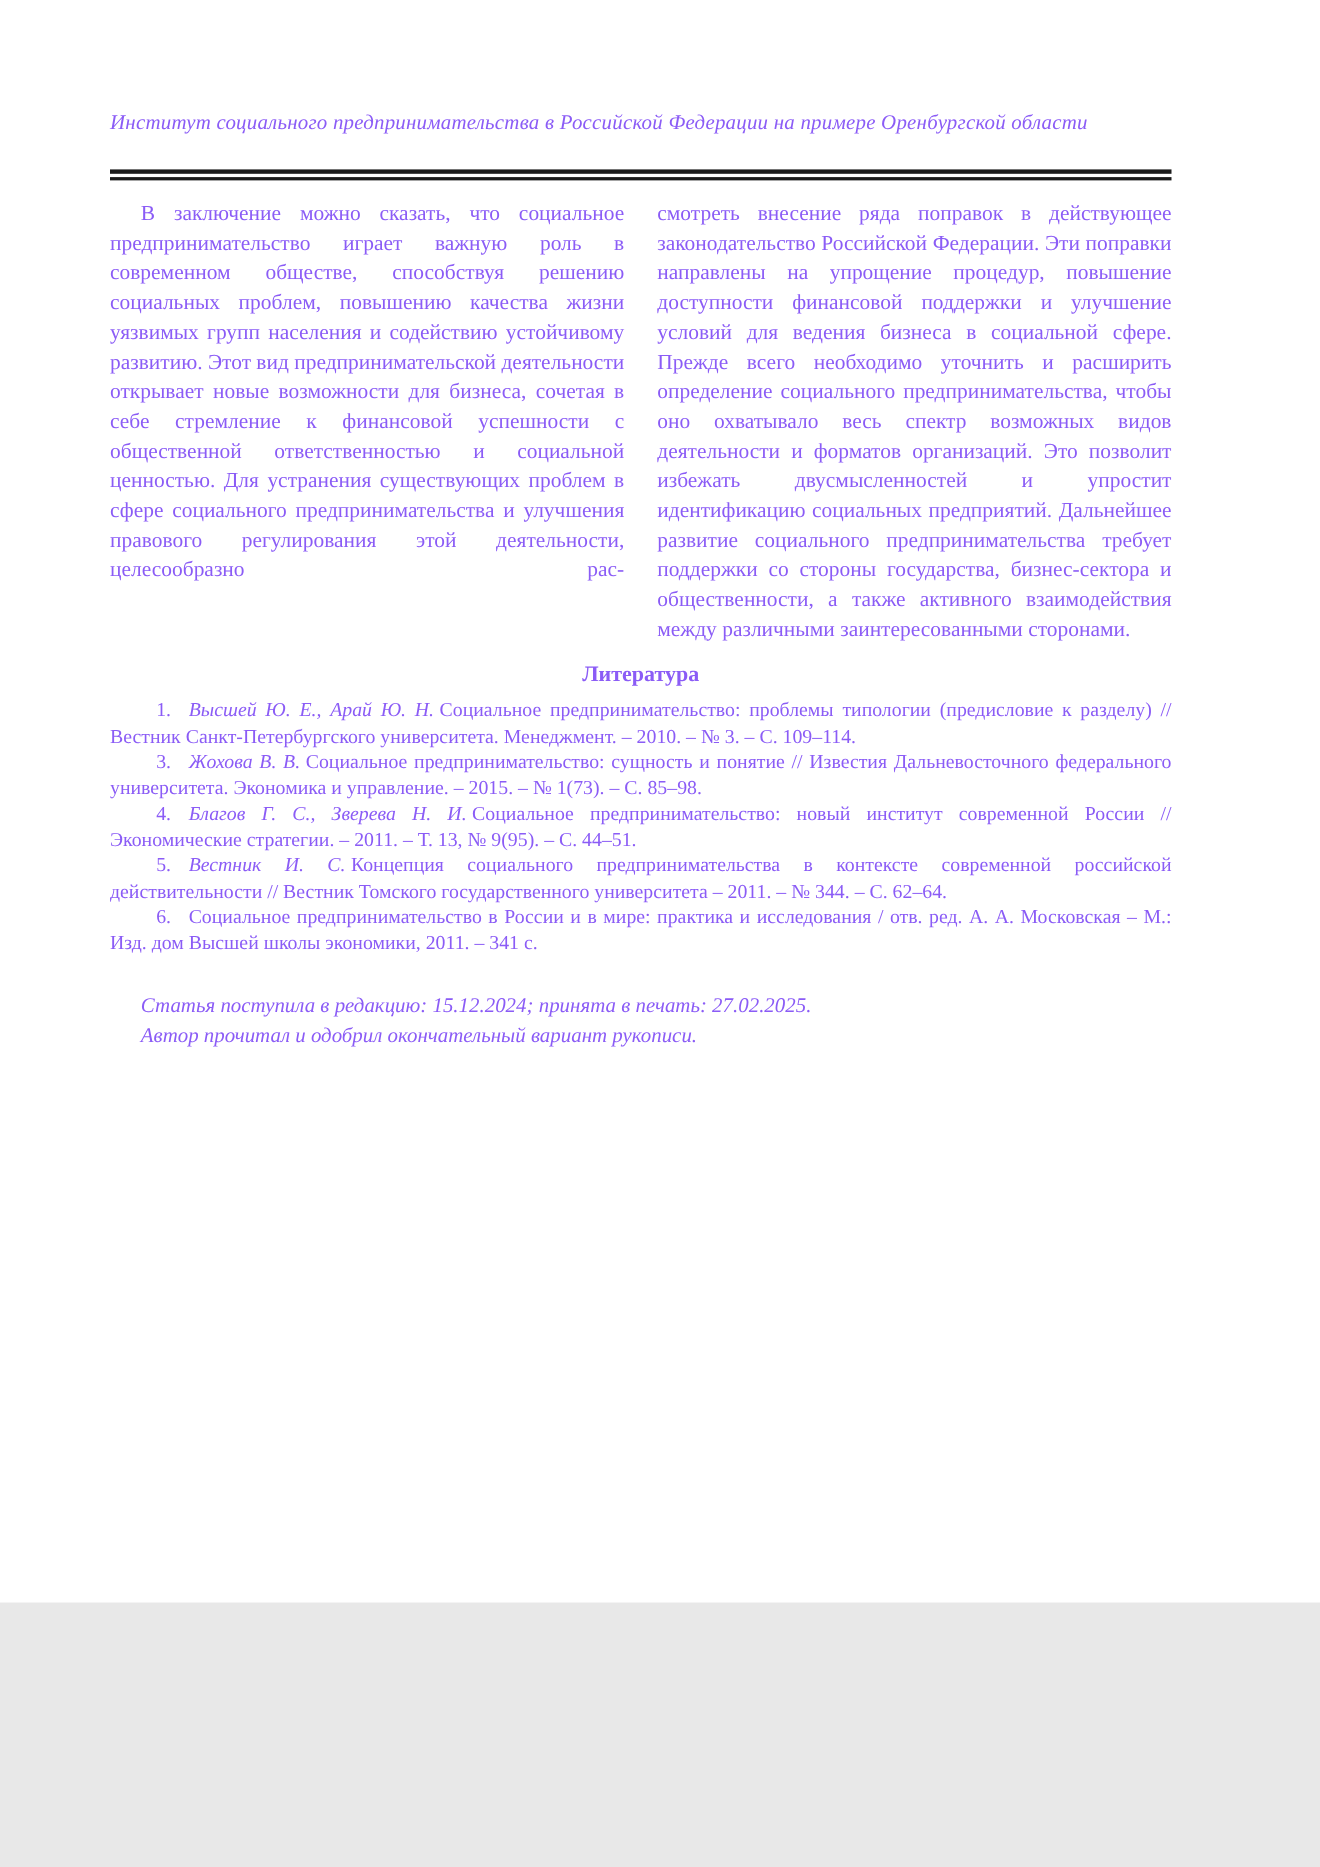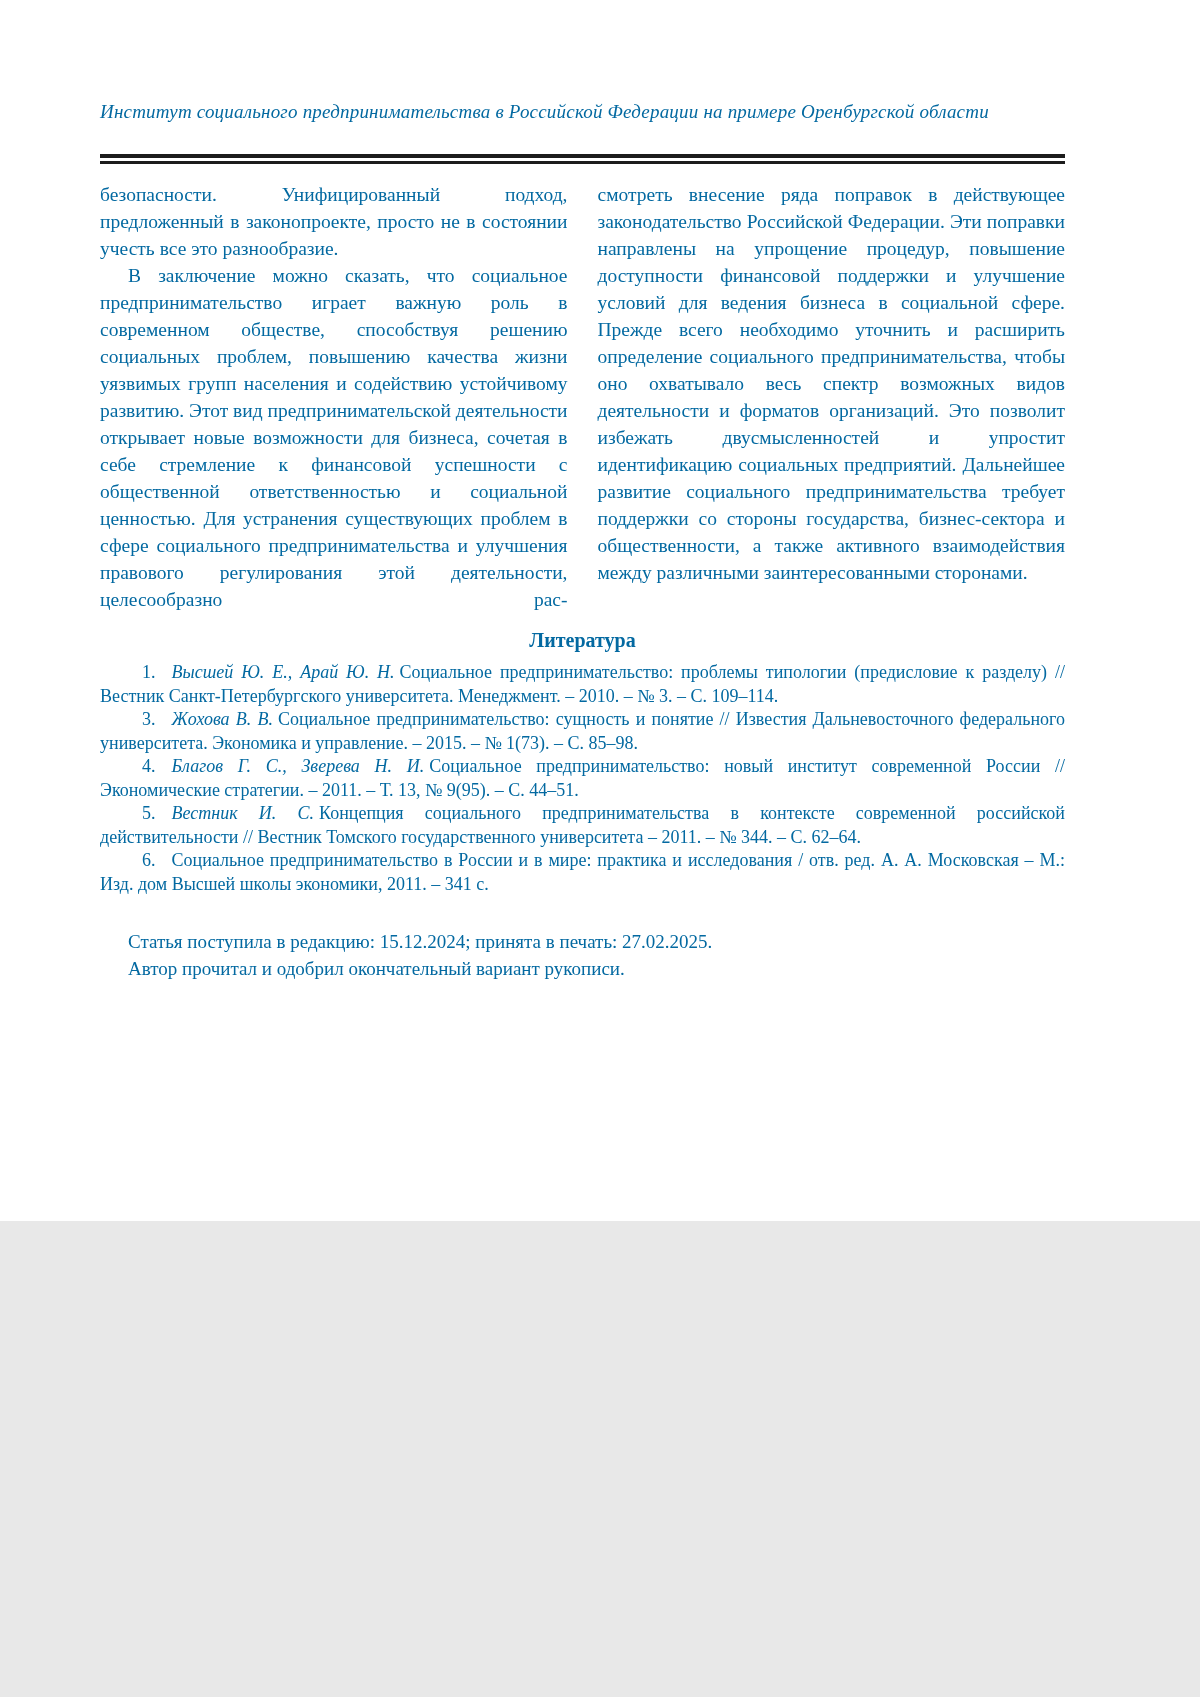--- a/index.html
+++ b/index.html
@@ -1,22 +1,22 @@
 <!DOCTYPE html>
 <html lang="ru"><head>
 <meta charset="utf-8">
 <style>
   html, body { margin: 0; padding: 0; background: #e8e8e8; }
   .page {
     position: relative;
     width: 1200px;
-    height: 1221px;
+    height: 1457px;
     margin: 0 auto;
     background: #ffffff;
-    color: #0369a1;
+    color: #8b5cf6;
     font-family: "Liberation Serif", "DejaVu Serif", serif;
     overflow: hidden;
   }
   .content {
     position: absolute;
     left: 100px;
     top: 0;
     width: 965px;
   }
   .running-head {
@@ -62,20 +62,21 @@
     text-indent: 42px;
   }
   .ref-num { margin-right: 16px; }
   .ref-authors { font-style: italic; margin-right: 5px; }
   .closing { margin-top: 32px; }
   .closing p {
     margin: 0;
     font-size: 19px;
     line-height: 27px;
     text-indent: 28px;
+    font-style: italic;
   }
   .footer {
     position: absolute;
     left: 100px;
     width: 965px;
     top: 1552px;
     font-weight: bold;
   }
   .footer-rule {
     height: 0;
@@ -96,21 +97,20 @@
 
 <div class="page">
   <div class="content">
 
     <div class="running-head">Институт социального предпринимательства в Российской Федерации на примере Оренбургской области</div>
 
     <div class="double-rule"></div>
 
     <div class="columns">
       <div class="col">
-        <p>безопасности. Унифицированный подход, предложенный в законопроекте, просто не в состоянии учесть все это разнообразие.</p>
         <p class="indent cont-end">В заключение можно сказать, что социальное предпринимательство играет важную роль в современном обществе, способствуя решению социальных проблем, повышению качества жизни уязвимых групп населения и содействию устойчивому развитию. Этот вид предпринимательской деятельности открывает новые возможности для бизнеса, сочетая в себе стремление к финансовой успешности с общественной ответственностью и социальной ценностью. Для устранения существующих проблем в сфере социального предпринимательства и улучшения правового регулирования этой деятельности, целесообразно рас-</p>
       </div>
       <div class="col">
         <p>смотреть внесение ряда поправок в действующее законодательство Российской Федерации. Эти поправки направлены на упрощение процедур, повышение доступности финансовой поддержки и улучшение условий для ведения бизнеса в социальной сфере. Прежде всего необходимо уточнить и расширить определение социального предпринимательства, чтобы оно охватывало весь спектр возможных видов деятельности и форматов организаций. Это позволит избежать двусмысленностей и упростит идентификацию социальных предприятий. Дальнейшее развитие социального предпринимательства требует поддержки со стороны государства, бизнес-сектора и общественности, а также активного взаимодействия между различными заинтересованными сторонами.</p>
       </div>
     </div>
 
     <div class="lit-heading">Литература</div>
 
     <div class="refs">

